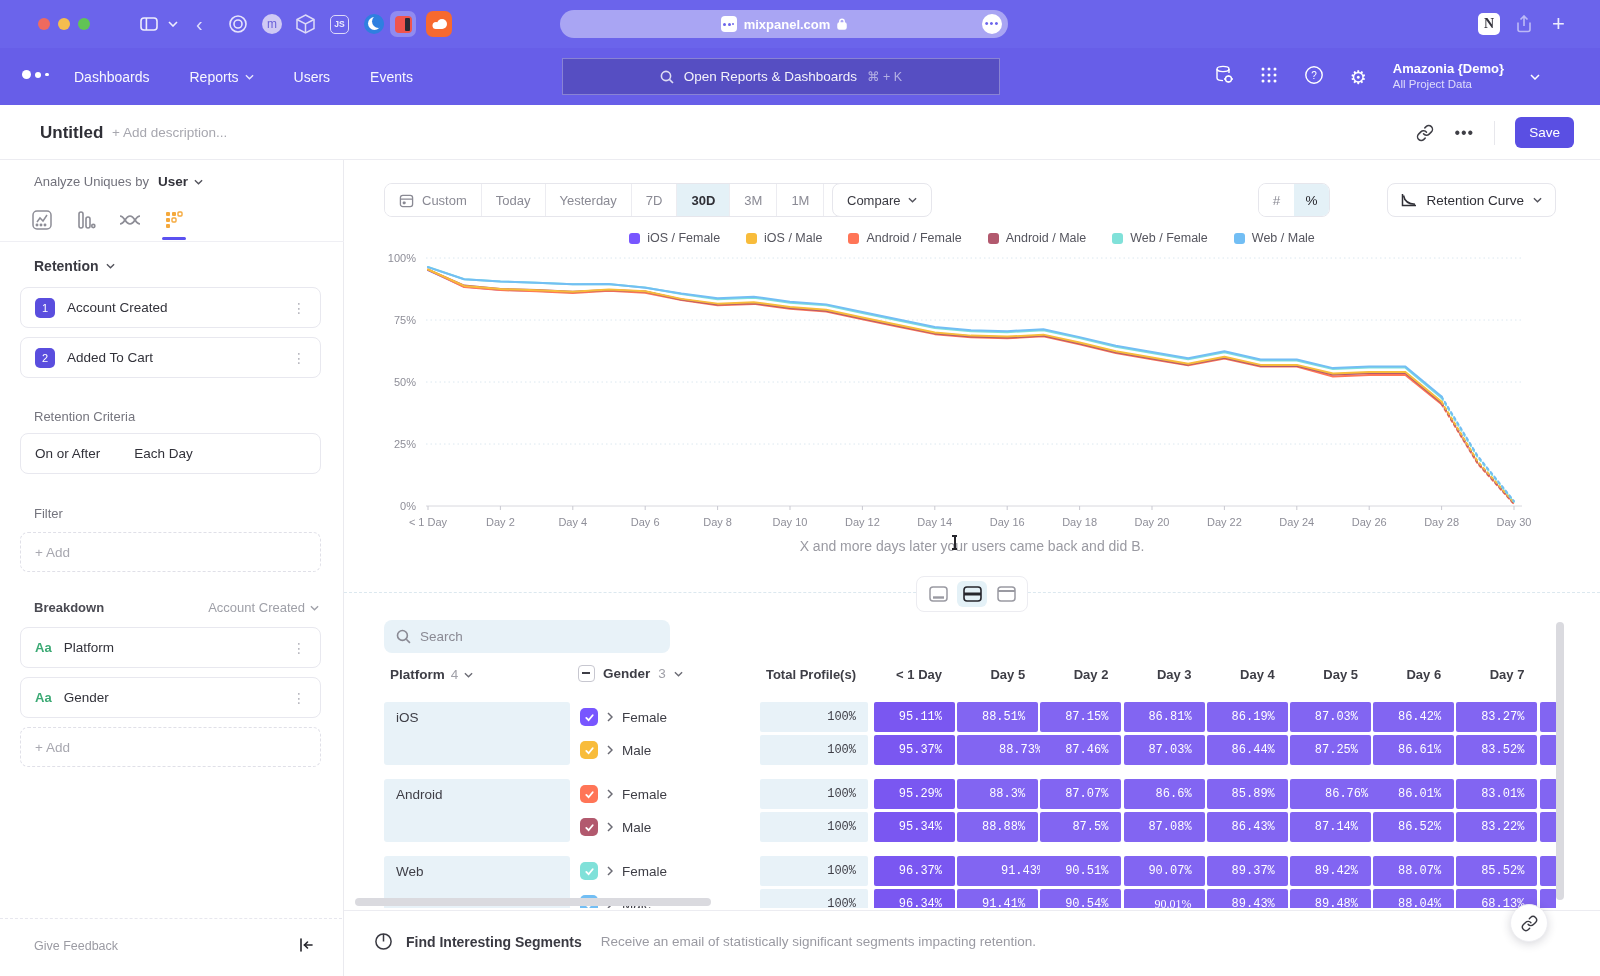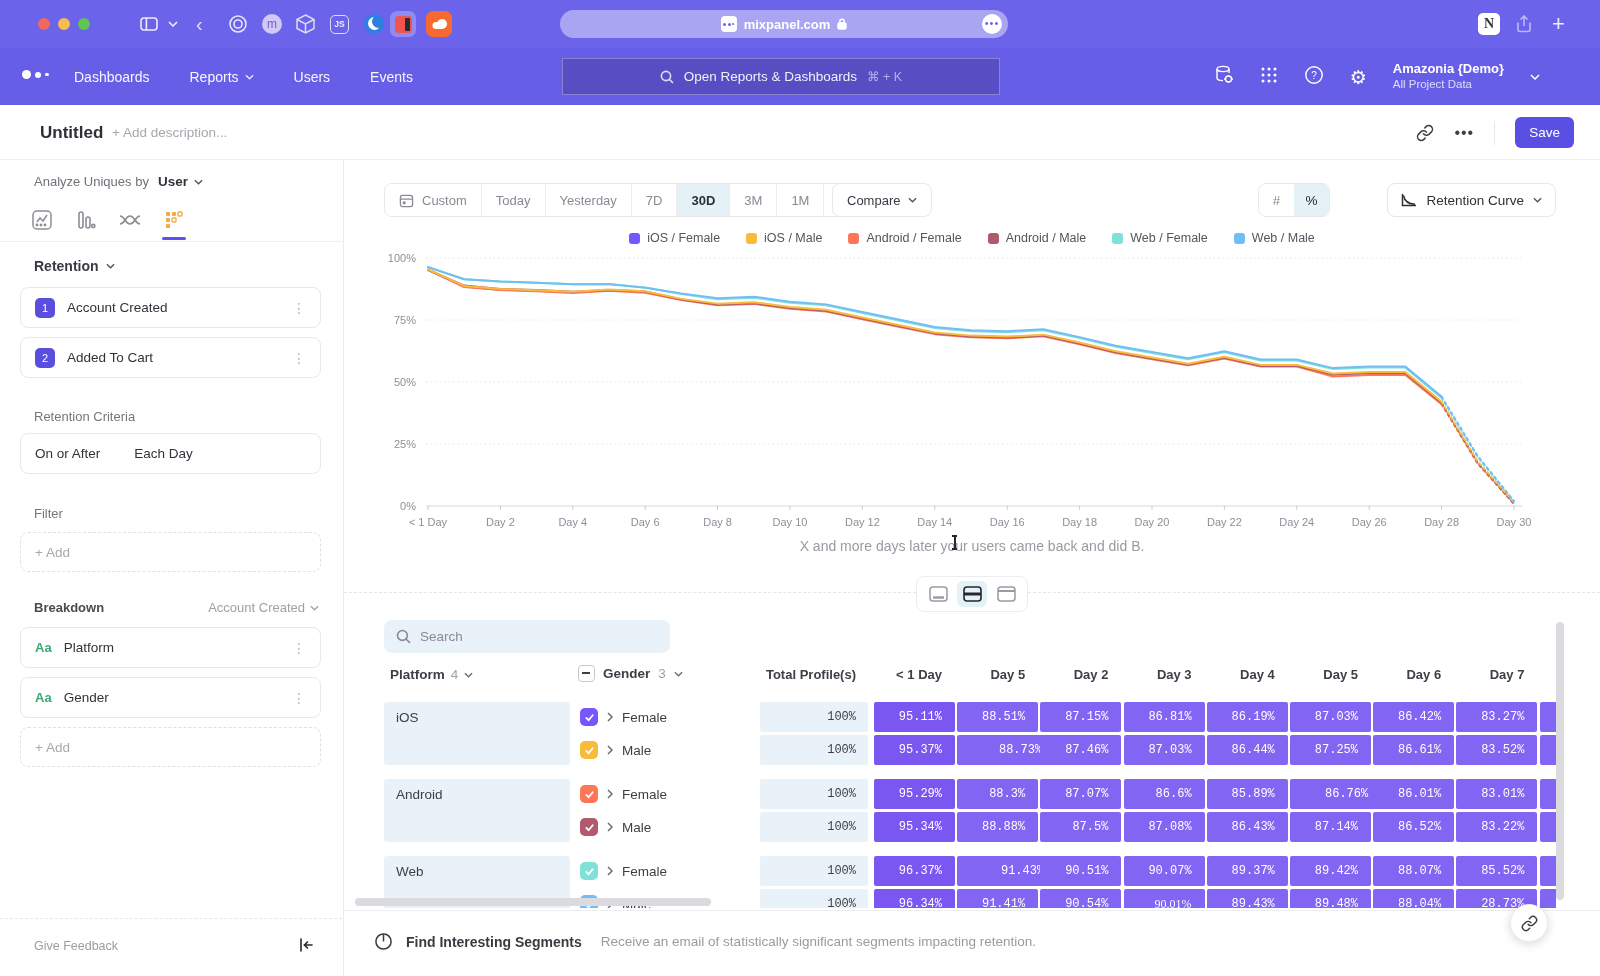--- a/index.html
+++ b/index.html
@@ -689,21 +689,21 @@
           <span>Male</span>
         </div>
         <div class="tot-cell" style="top: 189px;">100%</div>
         <div class="day-cell" style="top: 189px; left: 490px; width: 81px; background: rgb(122, 87, 241);">96.34%</div>
         <div class="day-cell" style="top: 189px; left: 573.2px; width: 81px; background: rgb(130, 101, 242);">91.41%</div>
         <div class="day-cell" style="top: 189px; left: 656.4px; width: 81px; background: rgb(130, 101, 242);">90.54%</div>
         <div class="day-cell" style="top: 189px; left: 739.6px; width: 81px; background: rgb(130, 101, 242); font-family: Liberation Serif, serif;">90.01%</div>
         <div class="day-cell" style="top: 189px; left: 822.8px; width: 81px; background: rgb(130, 101, 242);">89.43%</div>
         <div class="day-cell" style="top: 189px; left: 906px; width: 81px; background: rgb(130, 101, 242);">89.48%</div>
         <div class="day-cell" style="top: 189px; left: 989.2px; width: 81px; background: rgb(130, 101, 242);">88.04%</div>
-        <div class="day-cell" style="top: 189px; left: 1072.4px; width: 81px; background: rgb(130, 101, 242);">28.73%</div>
+        <div class="day-cell" style="top: 189px; left: 1072.4px; width: 81px; background: rgb(130, 101, 242);">68.13%</div>
         <div class="day-cell" style="top: 189px; left: 1155.6px; width: 17px; background: rgb(130, 101, 242);"></div>
       </div>
 
     <div class="hscroll"></div>
     <div class="vscroll"></div>
 
     <div class="bottom-bar">
       <div class="bb-row">
         <svg width="19" height="19" viewBox="0 0 20 20" fill="none" stroke="#3A3A42" stroke-width="1.6">
             <circle cx="10" cy="10" r="8"></circle>

